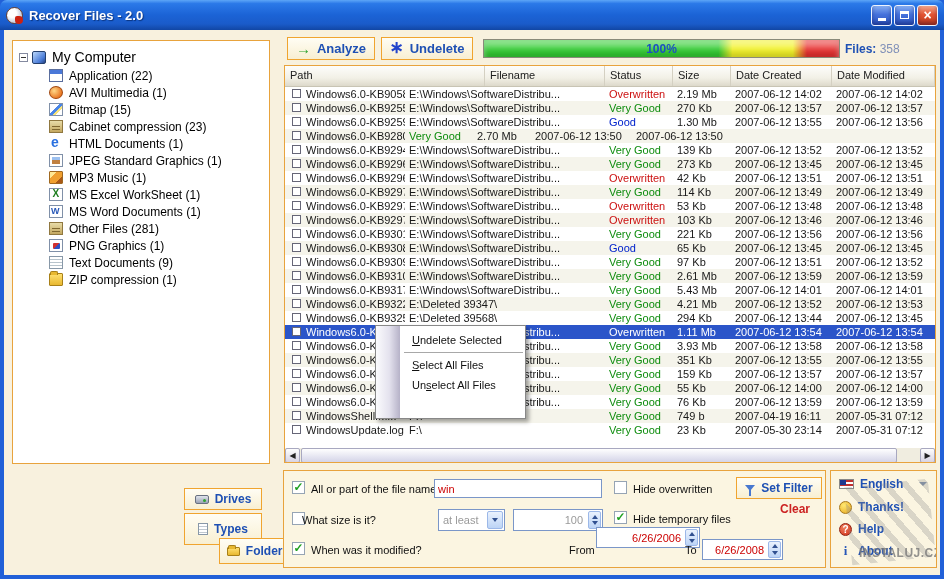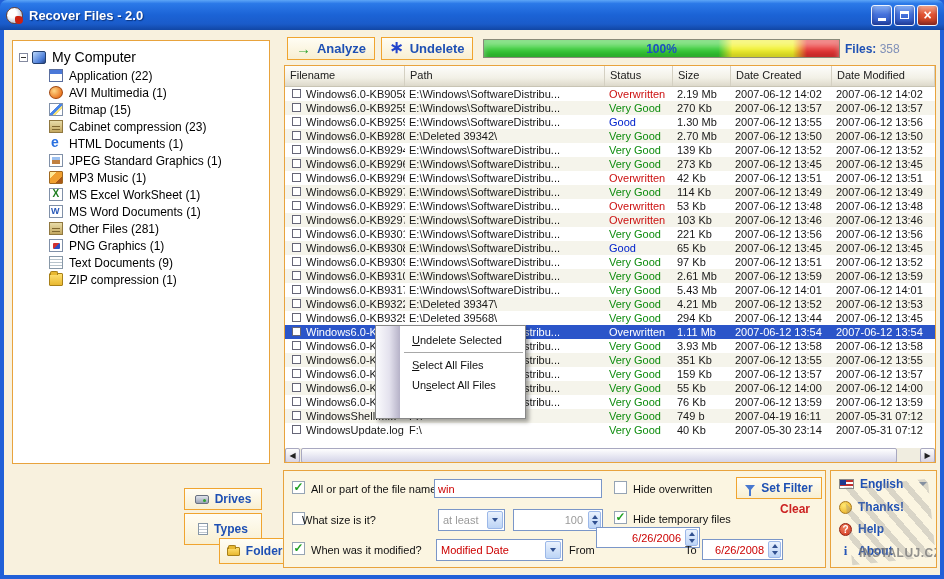--- a/index.html
+++ b/index.html
@@ -265,22 +265,22 @@
       <div id="progress-fill" style="background: linear-gradient(90deg, rgb(51, 204, 51) 0%, rgb(51, 204, 51) 66%, rgb(242, 242, 42) 70%, rgb(242, 242, 42) 87%, rgb(232, 50, 50) 91%, rgb(232, 50, 50) 100%);"></div>
       <div id="progress-label">100%</div>
     </div>
     <div id="files-wrap">
       <span id="files-label">Files:</span>
       <span id="files-count">358</span>
     </div>
 
     <div id="filetable">
       <div id="thead">
+          <div class="hcell c1">Path</div>
           <div class="hcell c0">Filename</div>
-          <div class="hcell c1">Path</div>
           <div class="hcell c2">Status</div>
           <div class="hcell c3">Size</div>
           <div class="hcell c4">Date Created</div>
           <div class="hcell c5">Date Modified</div>
         </div>
       <div id="rows">
           <div class="trow">
             <div class="tcell c0"><span class="cb"></span><span>Windows6.0-KB905866-v7...</span></div>
             <div class="tcell c1">E:\Windows\SoftwareDistribu...</div>
             <div class="tcell c2" style="color: rgb(204, 17, 17);">Overwritten</div>
@@ -299,21 +299,20 @@
           <div class="trow">
             <div class="tcell c0"><span class="cb"></span><span>Windows6.0-KB925902-x8...</span></div>
             <div class="tcell c1">E:\Windows\SoftwareDistribu...</div>
             <div class="tcell c2" style="color: rgb(0, 34, 204);">Good</div>
             <div class="tcell c3">1.30 Mb</div>
             <div class="tcell c4">2007-06-12 13:55</div>
             <div class="tcell c5">2007-06-12 13:56</div>
           </div>
           <div class="trow alt">
             <div class="tcell c0"><span class="cb"></span><span>Windows6.0-KB928089-x8...</span></div>
-            <div class="tcell c1">E:\Deleted 39342\</div>
             <div class="tcell c2" style="color: rgb(13, 140, 13);">Very Good</div>
             <div class="tcell c3">2.70 Mb</div>
             <div class="tcell c4">2007-06-12 13:50</div>
             <div class="tcell c5">2007-06-12 13:50</div>
           </div>
           <div class="trow">
             <div class="tcell c0"><span class="cb"></span><span>Windows6.0-KB929451-x8...</span></div>
             <div class="tcell c1">E:\Windows\SoftwareDistribu...</div>
             <div class="tcell c2" style="color: rgb(13, 140, 13);">Very Good</div>
             <div class="tcell c3">139 Kb</div>
@@ -469,21 +468,21 @@
             <div class="tcell c1">F:\</div>
             <div class="tcell c2" style="color: rgb(13, 140, 13);">Very Good</div>
             <div class="tcell c3">749 b</div>
             <div class="tcell c4">2007-04-19 16:11</div>
             <div class="tcell c5">2007-05-31 07:12</div>
           </div>
           <div class="trow">
             <div class="tcell c0"><span class="cb"></span><span>WindowsUpdate.log</span></div>
             <div class="tcell c1">F:\</div>
             <div class="tcell c2" style="color: rgb(13, 140, 13);">Very Good</div>
-            <div class="tcell c3">40 Kb</div>
+            <div class="tcell c3">23 Kb</div>
             <div class="tcell c4">2007-05-30 23:14</div>
             <div class="tcell c5">2007-05-31 07:12</div>
           </div>
         </div>
       <div id="hscroll">
         <div class="sbtn">◀</div>
         <div id="hthumb"></div>
         <div class="sbtn" style="margin-left:auto">▶</div>
       </div>
     </div>
@@ -524,24 +523,20 @@
             <span class="tri-up"></span>
             <span class="tri-dn"></span>
           </span>
       </div>
 
       <span class="xcb" style="left:330px;top:40px" id="cb-hidetemp">✓</span>
       <span class="flabel" style="left:349px;top:42px">Hide temporary files</span>
 
       <span class="xcb" style="left:8px;top:71px" id="cb-modified">✓</span>
       <span class="flabel" style="left:27px;top:73px">When was it modified?</span>
-      <div class="combo" style="left:152px;top:68px;width:127px;height:22px">
-        <span class="cval" style="color:#CC0000">Modified Date</span>
-        <span class="drop"></span>
-      </div>
       <span class="flabel" style="left:285px;top:73px">From</span>
       <div class="combo" style="left:312px;top:56px;width:104px;height:21px">
         <span class="cval" style="color:#CC0000;text-align:right;padding-right:3px">6/26/2006</span>
         <span class="spin">
             <span class="tri-up"></span>
             <span class="tri-dn"></span>
           </span>
       </div>
       <span class="flabel" style="left:401px;top:73px">To</span>
       <div class="combo" style="left:418px;top:68px;width:81px;height:21px">

